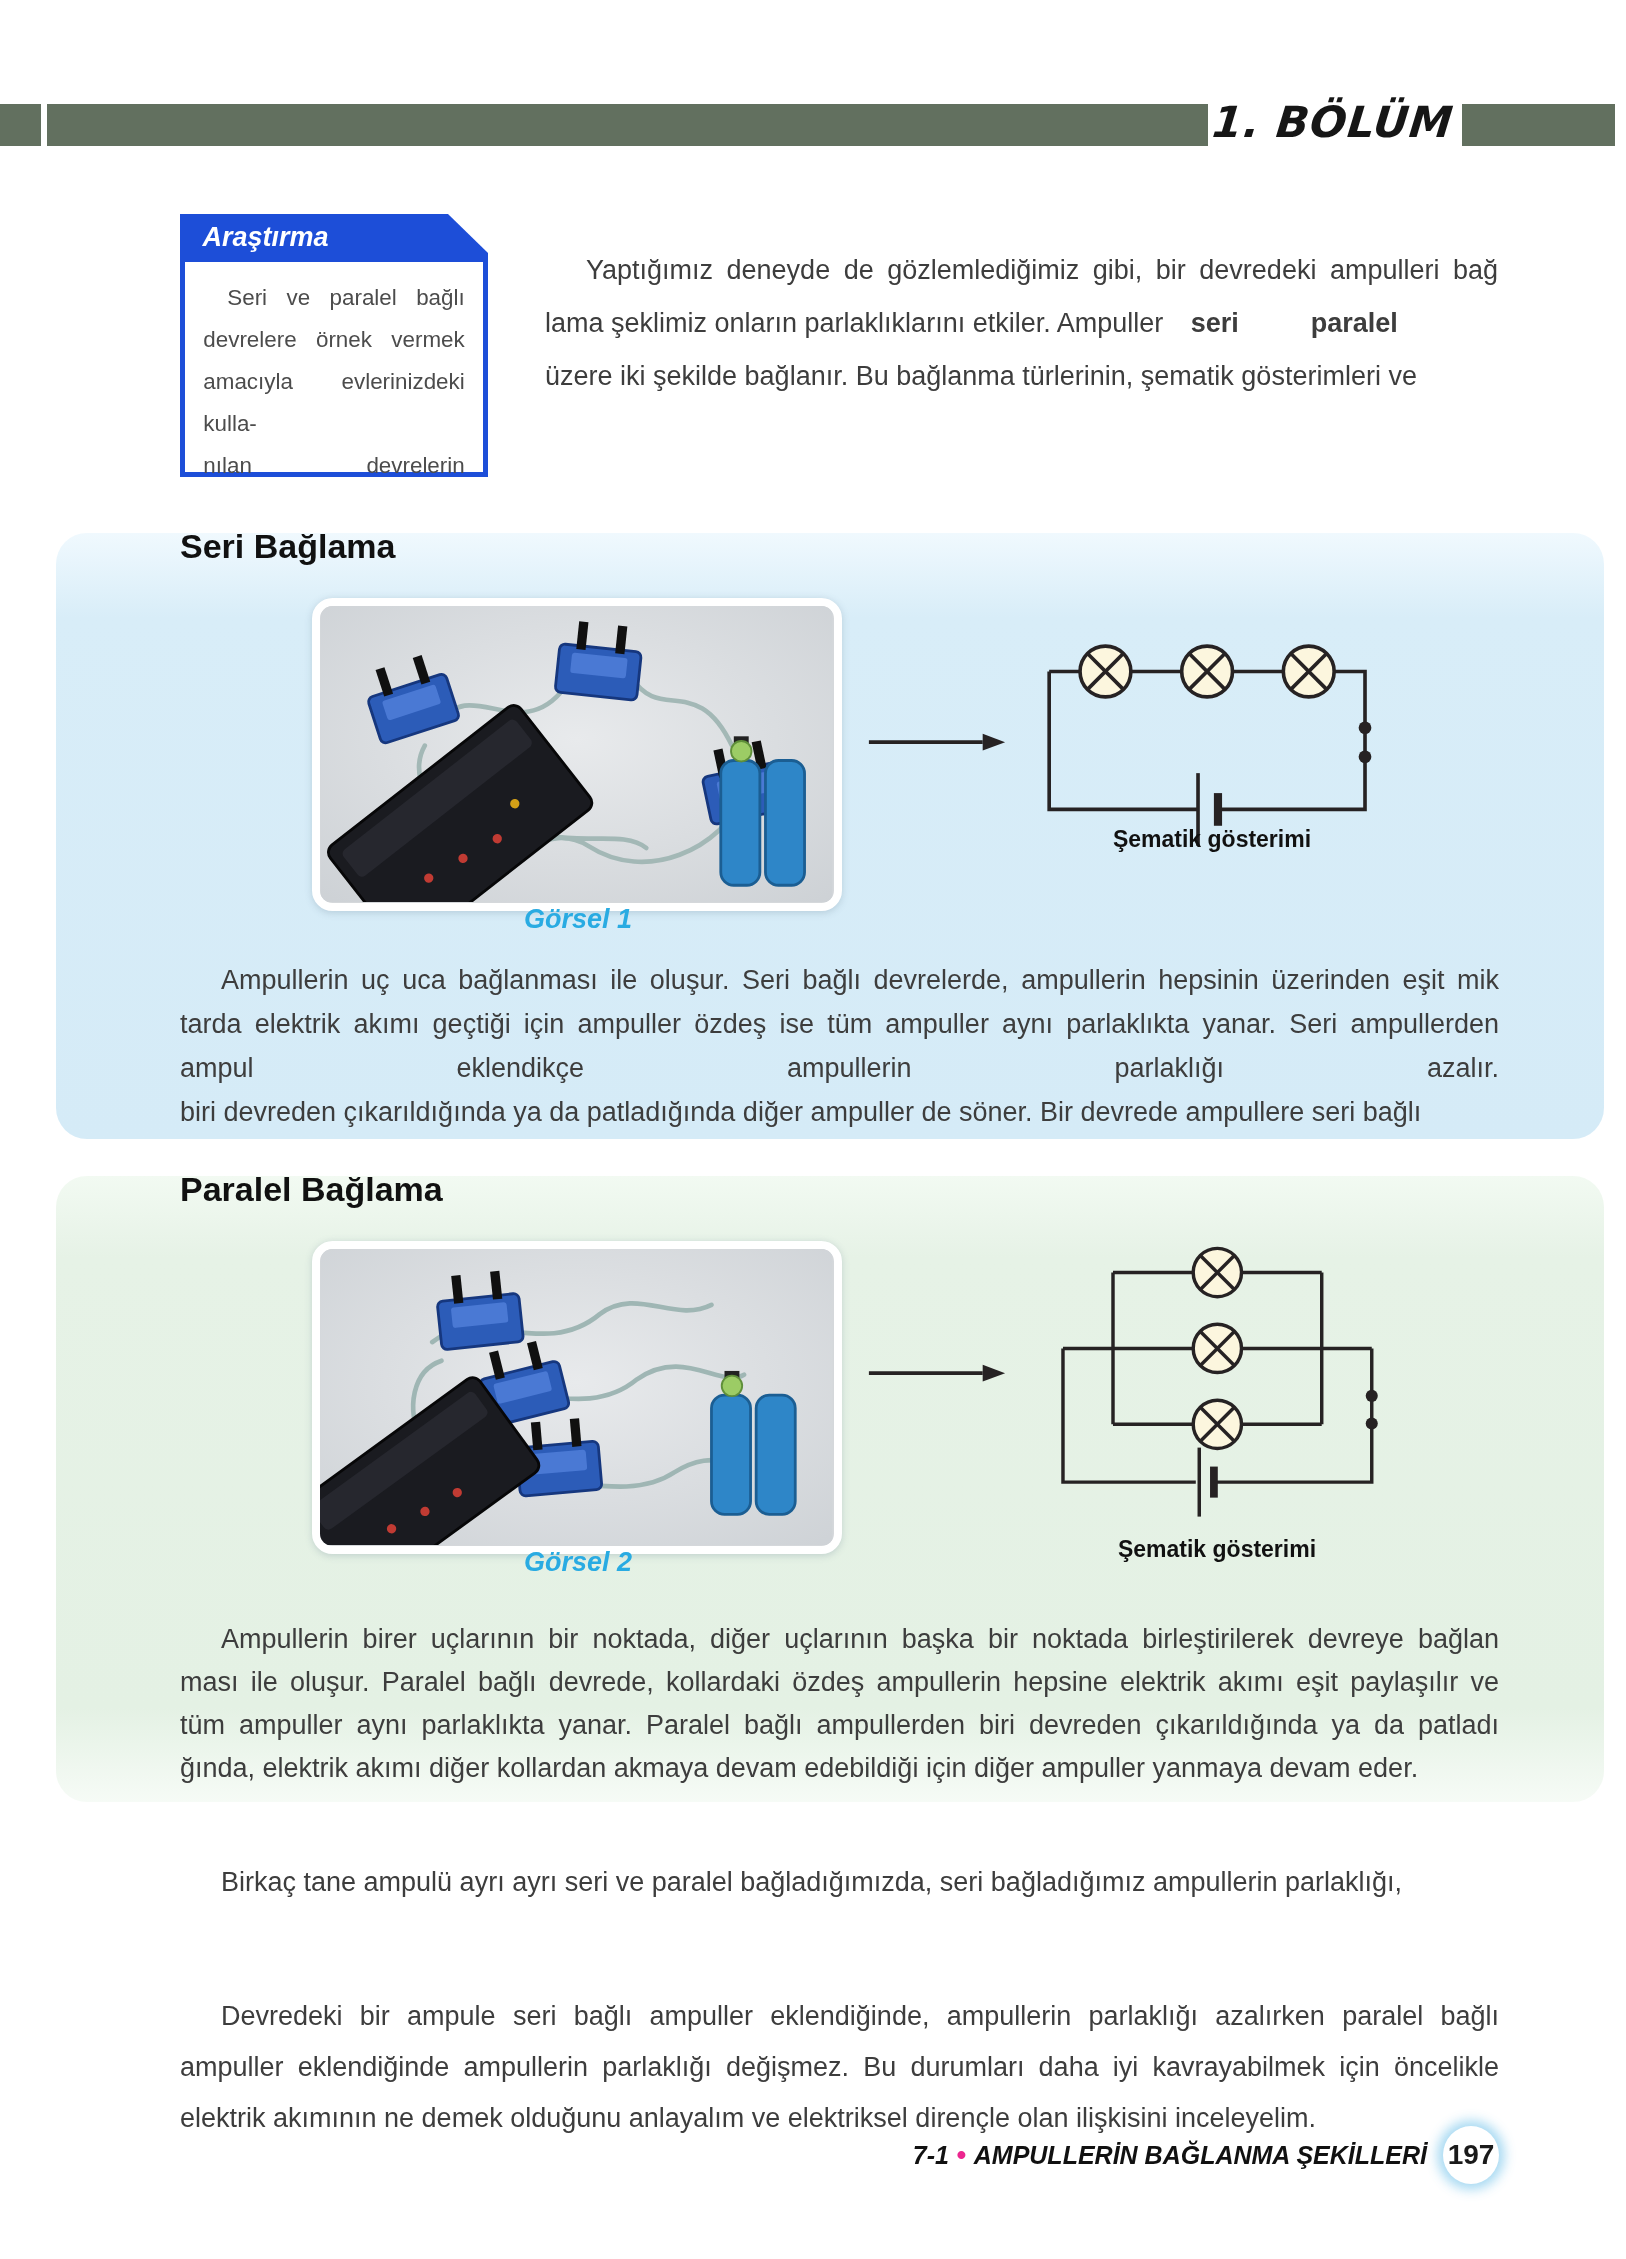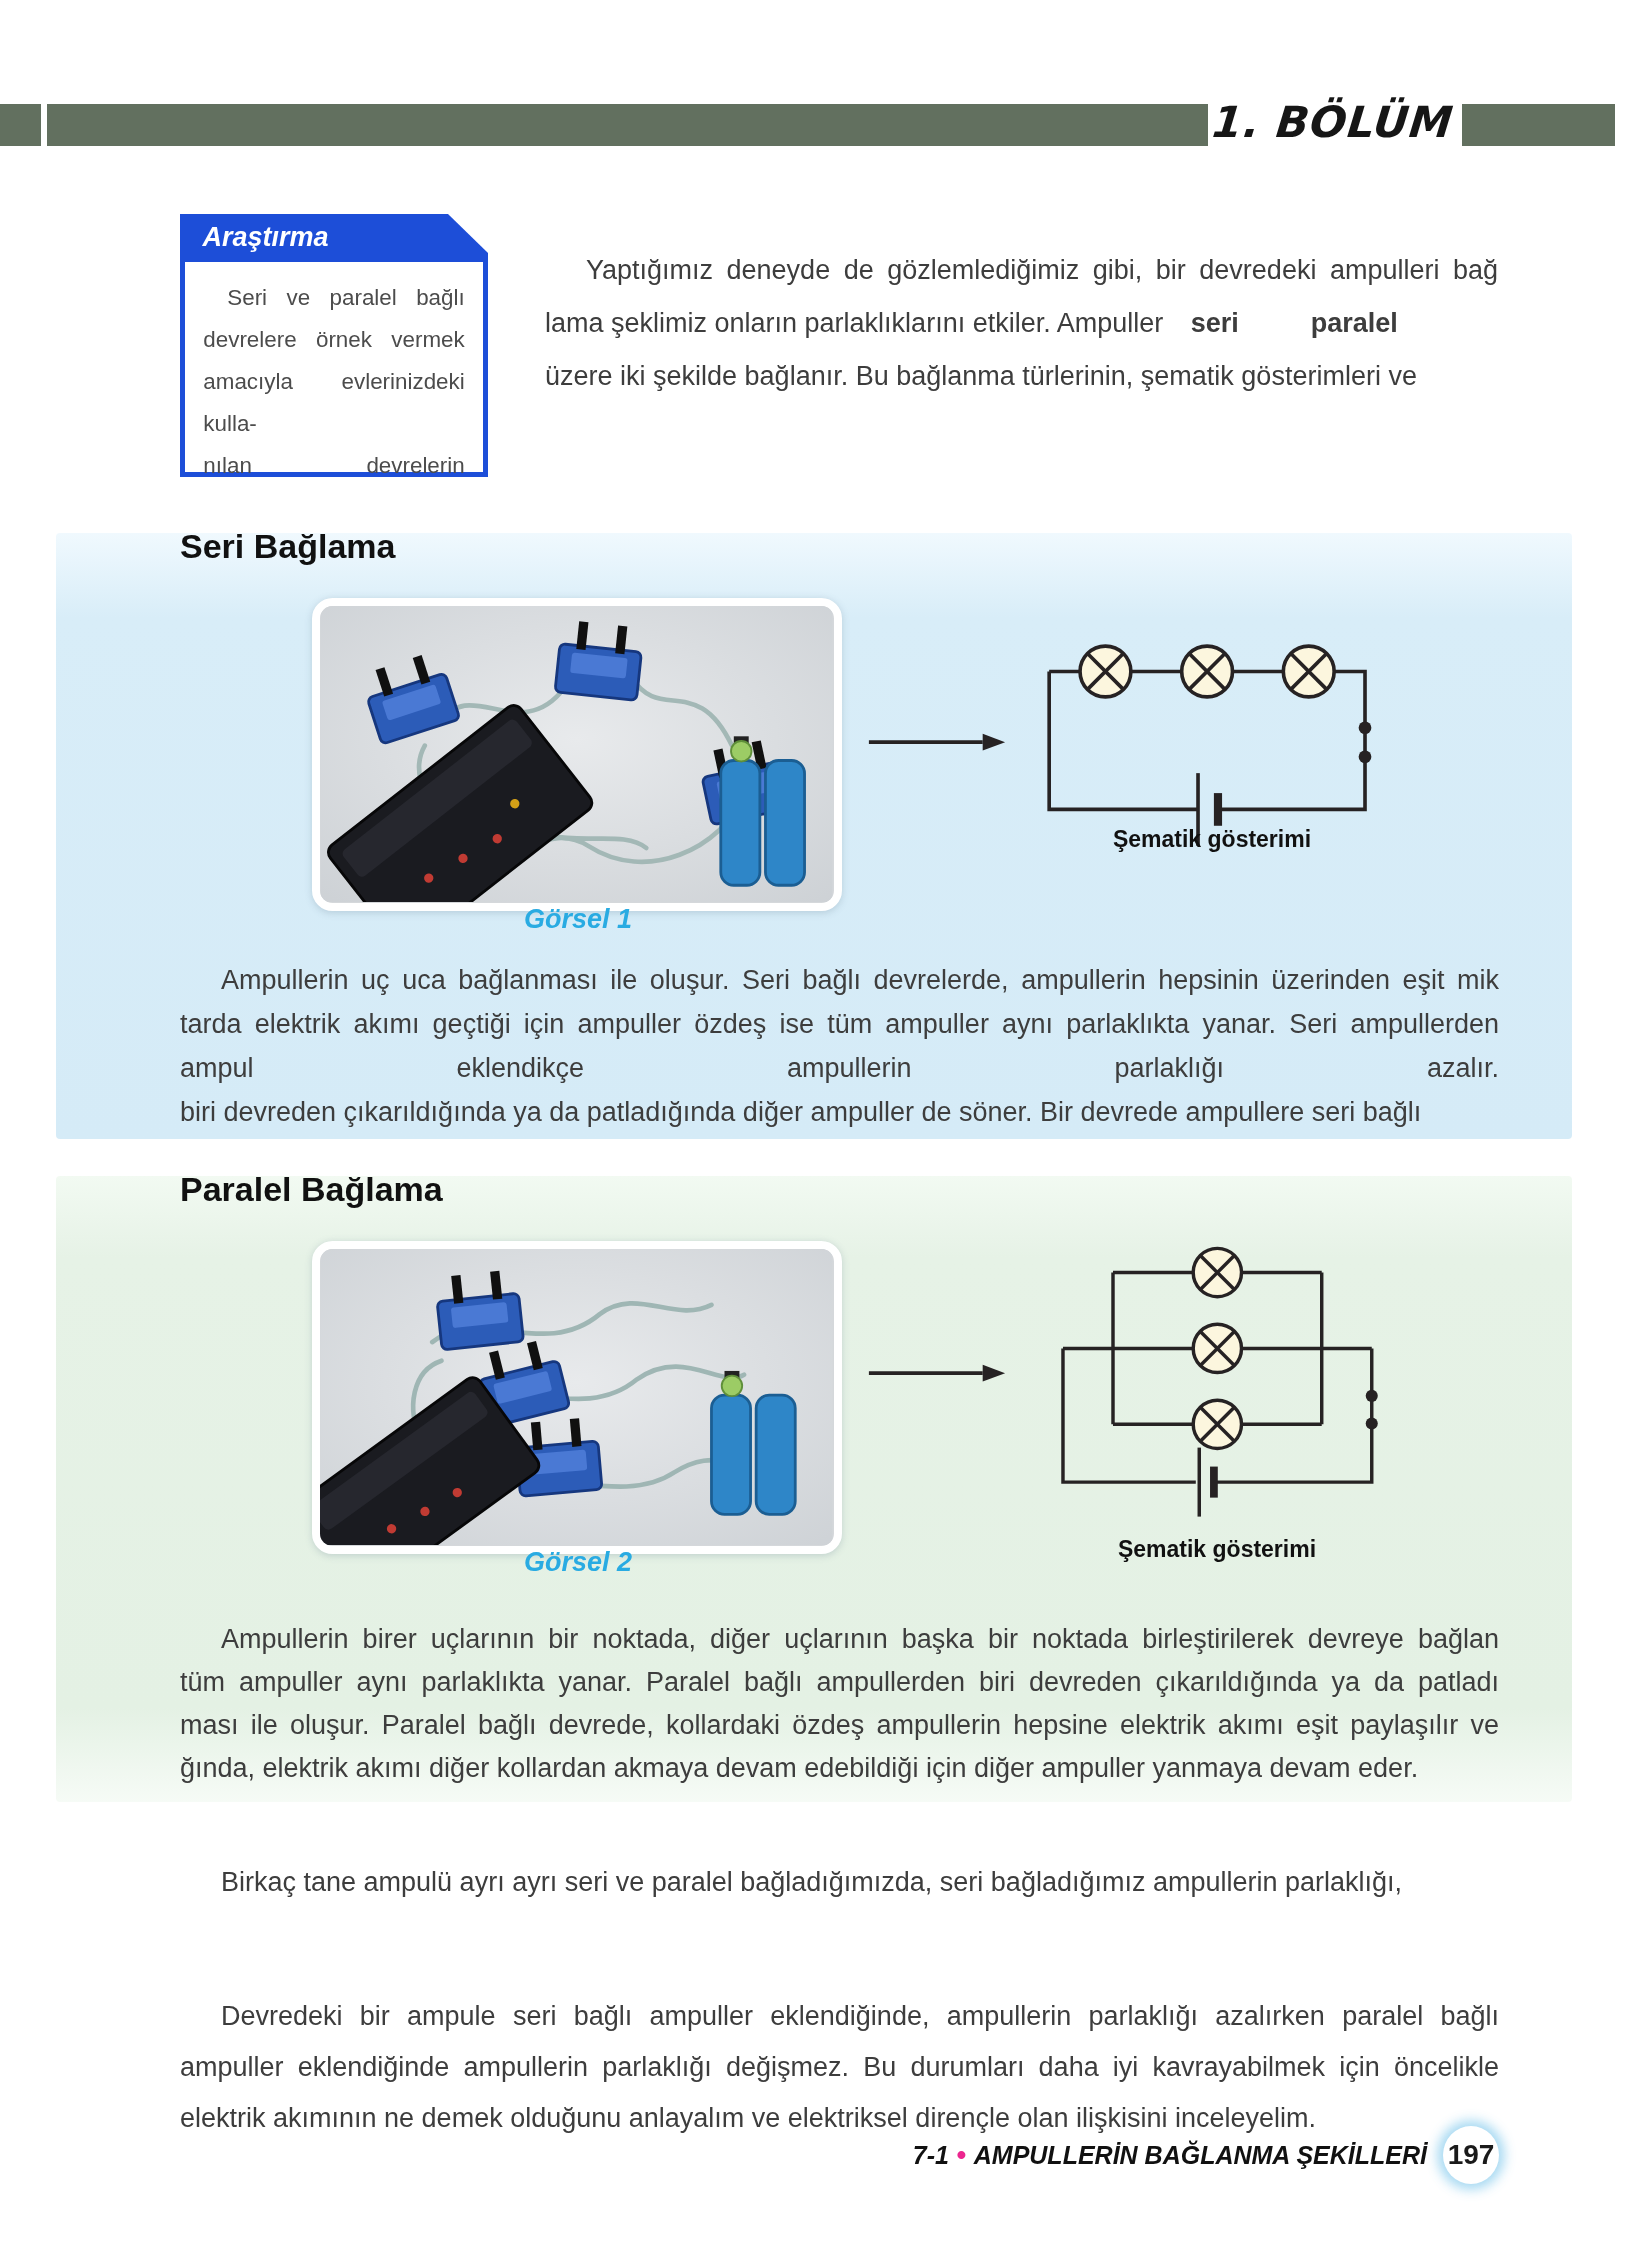--- a/index.html
+++ b/index.html
@@ -28,21 +28,21 @@
   
   .jline{text-align:justify;text-align-last:justify;}
   .jlines > .jline:last-child{text-align-last:left;}
   .para > .jline:first-child{text-indent:41px;}
   .b{font-weight:bold;margin-left:20px;}
   .gap{display:inline-block;width:52px;}
 
   .intro{position:absolute;left:545px;top:244px;width:953px;font-size:27px;line-height:53px;color:#3d3d3d;}
 
   
-  .panel{position:absolute;left:56px;width:1516px;border-radius:4px;}
+  .panel{position:absolute;left:56px;width:1516px;border-radius:31px;padding-left:32px;}
   .panel.blue{top:533px;height:606px;
       background:linear-gradient(180deg,#f0f9fe 0%,#d8edf8 14%,#d5ebf7 100%);}
   .panel.green{top:1176px;height:626px;
       background:linear-gradient(180deg,#f2faf2 0%,#e6f2e6 13%,#e4f1e4 85%,#f6fbf6 100%);}
   .panel h2{position:absolute;left:124px;top:-5.6px;margin:0;font-size:34px;font-weight:bold;color:#111111;}
 
   .photo{position:absolute;left:256px;top:65px;width:530px;height:313px;box-sizing:border-box;
          border:8.4px solid #ffffff;border-radius:20.5px;overflow:hidden;
          box-shadow:0 1.9px 7.5px rgba(90,120,140,.25);background:#d5d8db;}
   .photo svg{display:block;}
@@ -282,22 +282,22 @@
         <line x1="181" y1="130" x2="221" y2="170"></line>
           <line x1="181" y1="170" x2="221" y2="130"></line>
         <line x1="181" y1="218" x2="221" y2="258"></line>
           <line x1="181" y1="258" x2="221" y2="218"></line>
       </g>
     </svg>
     <div class="schematic-caption">Şematik gösterimi</div>
 
     <div class="body-par jlines para">
         <div class="jline">Ampullerin birer uçlarının bir noktada, diğer uçlarının başka bir noktada birleştirilerek devreye bağlan</div>
+        <div class="jline">ması ile oluşur. Paralel bağlı devrede, kollardaki özdeş ampullerin hepsine elektrik akımı eşit paylaşılır ve</div>
         <div class="jline">tüm ampuller aynı parlaklıkta yanar. Paralel bağlı ampullerden biri devreden çıkarıldığında ya da patladı</div>
-        <div class="jline">ması ile oluşur. Paralel bağlı devrede, kollardaki özdeş ampullerin hepsine elektrik akımı eşit paylaşılır ve</div>
         <div class="jline">ğında, elektrik akımı diğer kollardan akmaya devam edebildiği için diğer ampuller yanmaya devam eder.</div>
       </div>
   </section>
 
   <div class="closing p1 jlines para">
       <div class="jline">Birkaç tane ampulü ayrı ayrı seri ve paralel bağladığımızda, seri bağladığımız ampullerin parlaklığı,</div>
     </div>
   <div class="closing p2 jlines para">
       <div class="jline">Devredeki bir ampule seri bağlı ampuller eklendiğinde, ampullerin parlaklığı azalırken paralel bağlı</div>
       <div class="jline">ampuller eklendiğinde ampullerin parlaklığı değişmez. Bu durumları daha iyi kavrayabilmek için öncelikle</div>

